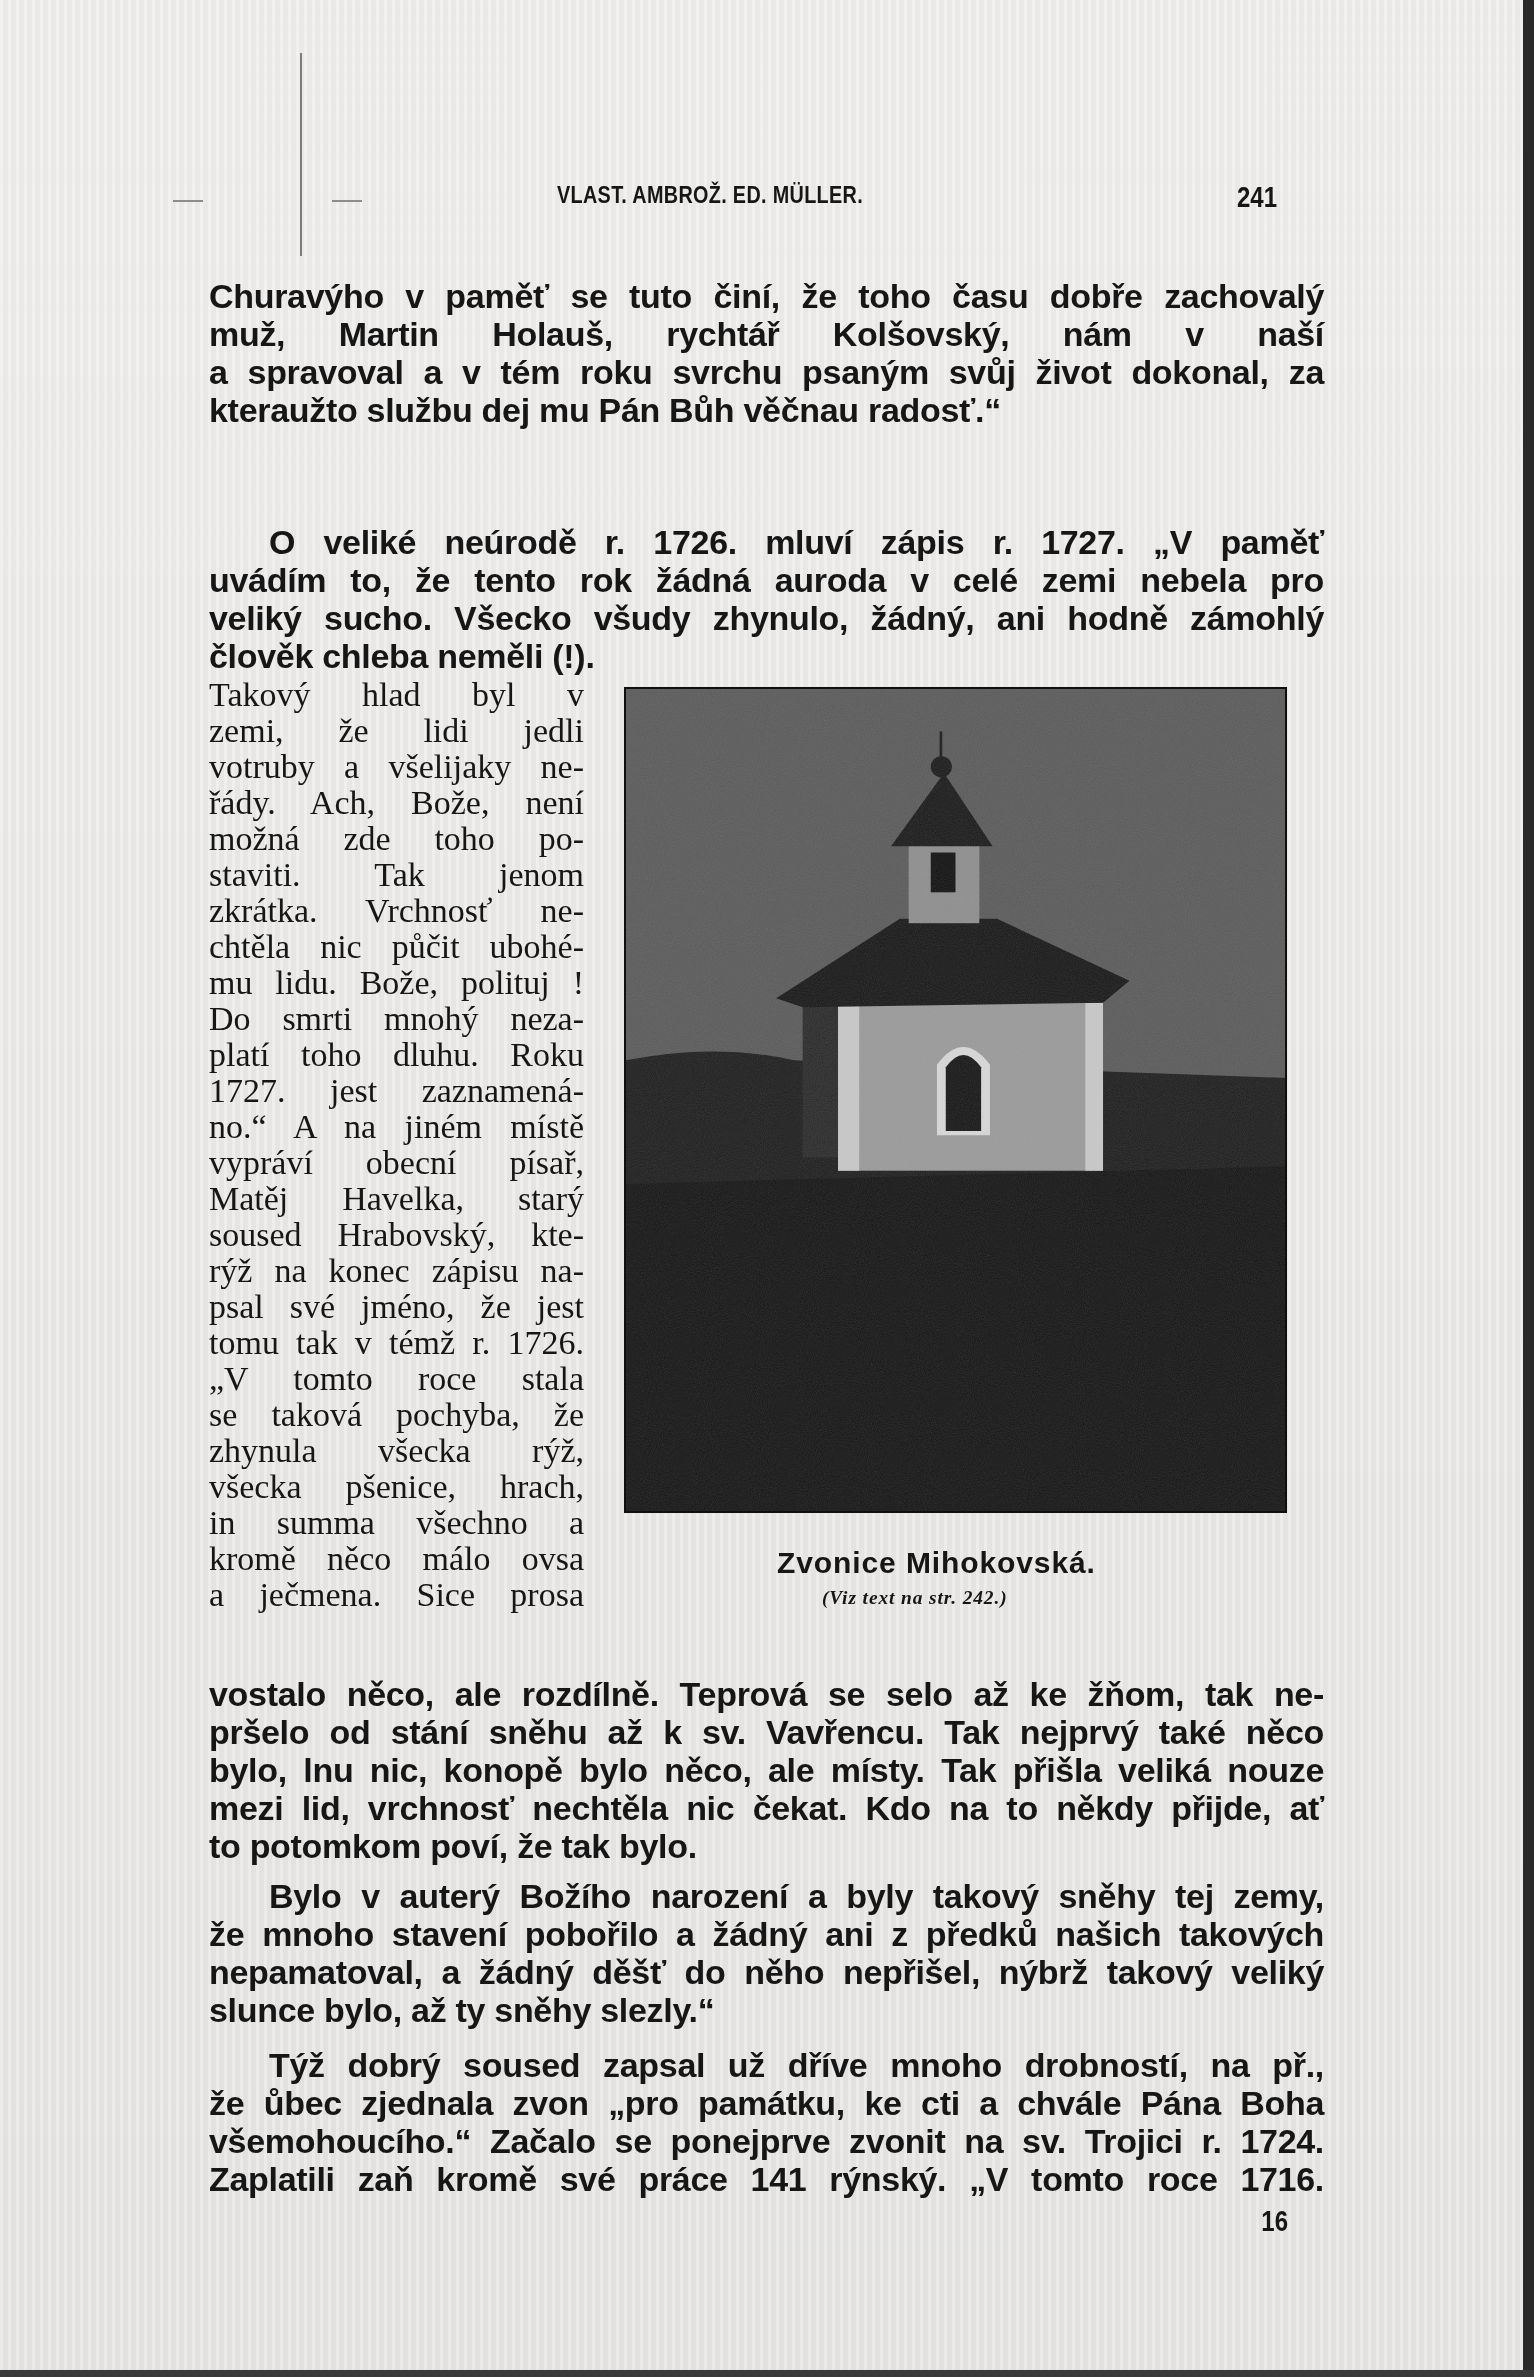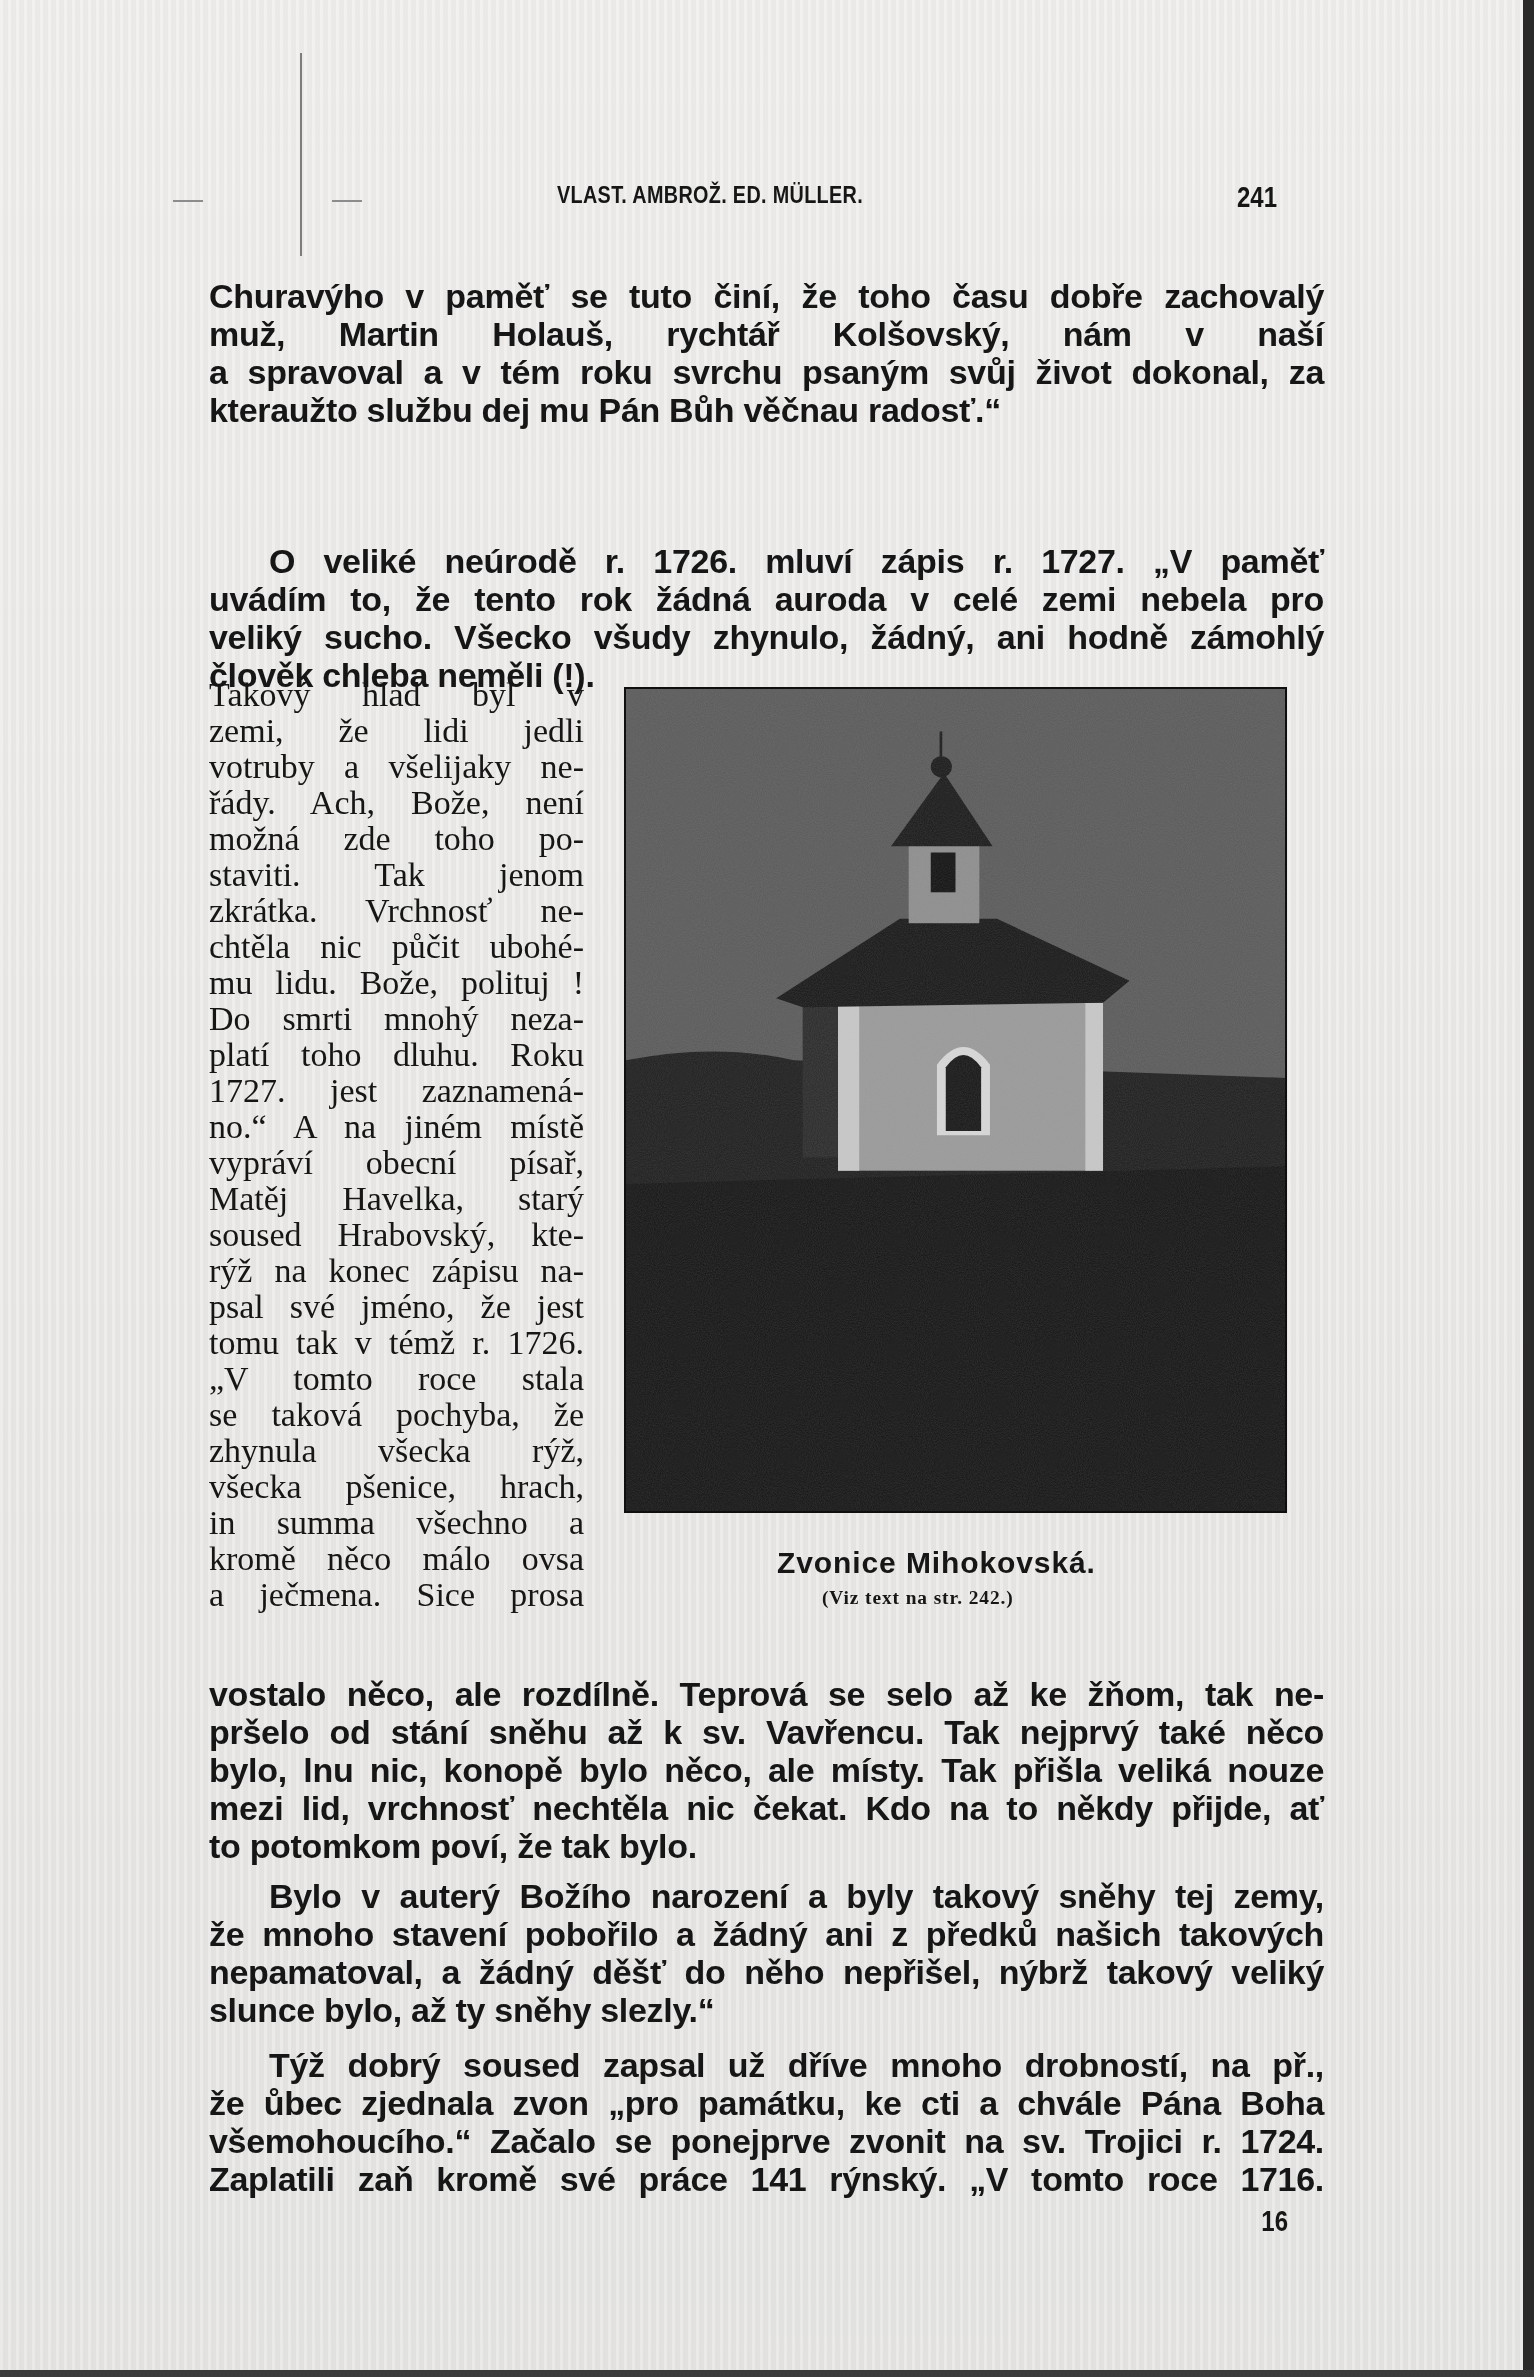--- a/index.html
+++ b/index.html
@@ -49,20 +49,21 @@
       background: #1c1c1c; overflow: hidden; border: 2.7px solid #0f0f0f;
     }
     .photo svg { width: 100%; height: 100%; display: block; }
 
     .caption-title {
       position: absolute; left: 777px; top: 1546px; font-size: 30px; font-weight: bold; letter-spacing: 0.9px;
     }
     .caption-sub {
       position: absolute; left: 822px; top: 1587px; font-size: 19.4px; font-weight: bold; letter-spacing: 0.9px;
       font-family: "Liberation Serif", serif;
+      font-style: italic;
     }
     .footer-sig {
       position: absolute; left: 1258px; top: 2204px; font-size: 30px; font-weight: bold; transform: scaleX(0.8);
     }
   </style>
 </head>
 <body>
 
 <div class="page-bg"></div>
 <div class="edge-right"></div>
@@ -74,21 +75,21 @@
 <div class="running-head">VLAST. AMBROŽ. ED. MÜLLER.</div>
 <div class="page-number">241</div>
 
 <div class="text" style="top:277px;">
   <span class="line">Churavýho v paměť se tuto činí, že toho času dobře zachovalý</span>
   <span class="line">muž, Martin Holauš, rychtář Kolšovský, nám v naší</span>
   <span class="line">a spravoval a v tém roku svrchu psaným svůj život dokonal, za</span>
   <span class="line last">kteraužto službu dej mu Pán Bůh věčnau radosť.“</span>
 </div>
 
-<div class="text" style="top:542px;">
+<div class="text" style="top:523px;">
   <span class="line indent">O veliké neúrodě r. 1726. mluví zápis r. 1727. „V paměť</span>
   <span class="line">uvádím to, že tento rok žádná auroda v celé zemi nebela pro</span>
   <span class="line">veliký sucho. Všecko všudy zhynulo, žádný, ani hodně zámohlý</span>
   <span class="line last">člověk chleba neměli (!).</span>
 </div>
 
 <div class="narrow" id="narrow">
     <span class="line">Takový hlad byl v</span>
     <span class="line">zemi, že lidi jedli</span>
     <span class="line">votruby a všelijaky ne-</span>

